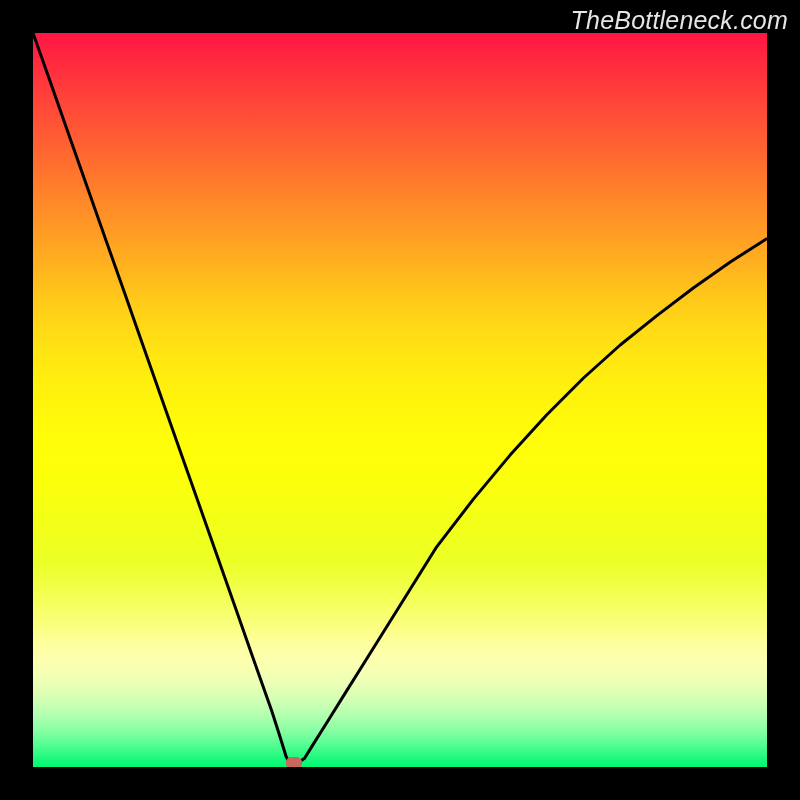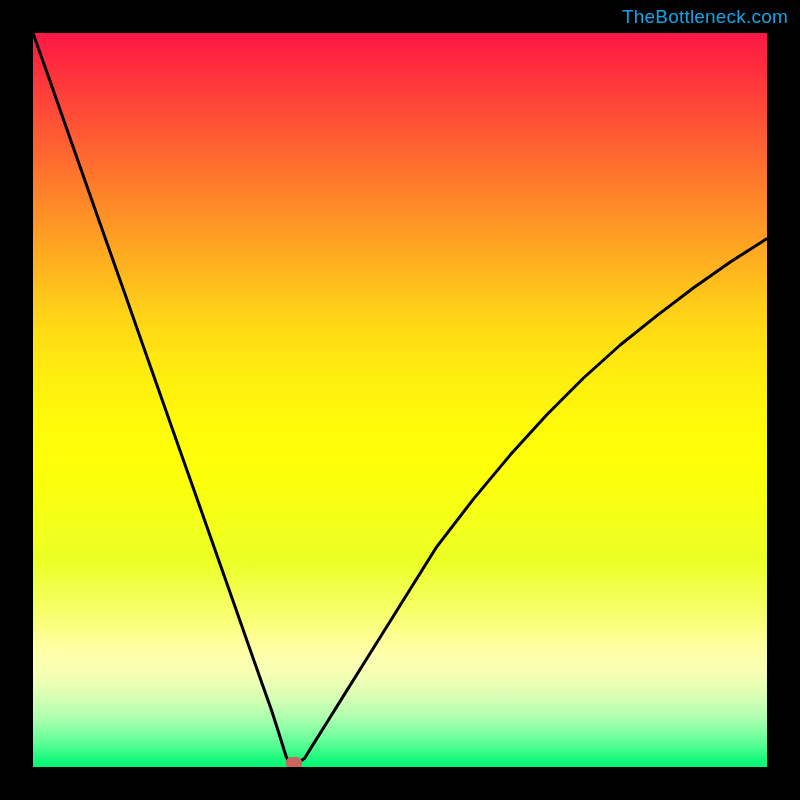--- a/index.html
+++ b/index.html
@@ -71,24 +71,25 @@
     width: 16px;
     height: 12px;
     border-radius: 6px / 5px;
     background: #c9675e;
     transform: translate(-50%, -50%);
   }
   .watermark {
     position: absolute;
     top: 6px;
     right: 12px;
-    color: #0ea5e9;
-    font-size: 19px;
+    color: #e5e5e5;
+    font-size: 25px;
     font-weight: 500;
     letter-spacing: 0.2px;
+    font-style: italic;
   }
 </style>
 </head>
 <body>
 
 <div class="frame">
 
   <div class="plot-area">
     <div class="gradient-bg"></div>
     <svg class="curve-svg" viewBox="0 0 734 734" preserveAspectRatio="none">

